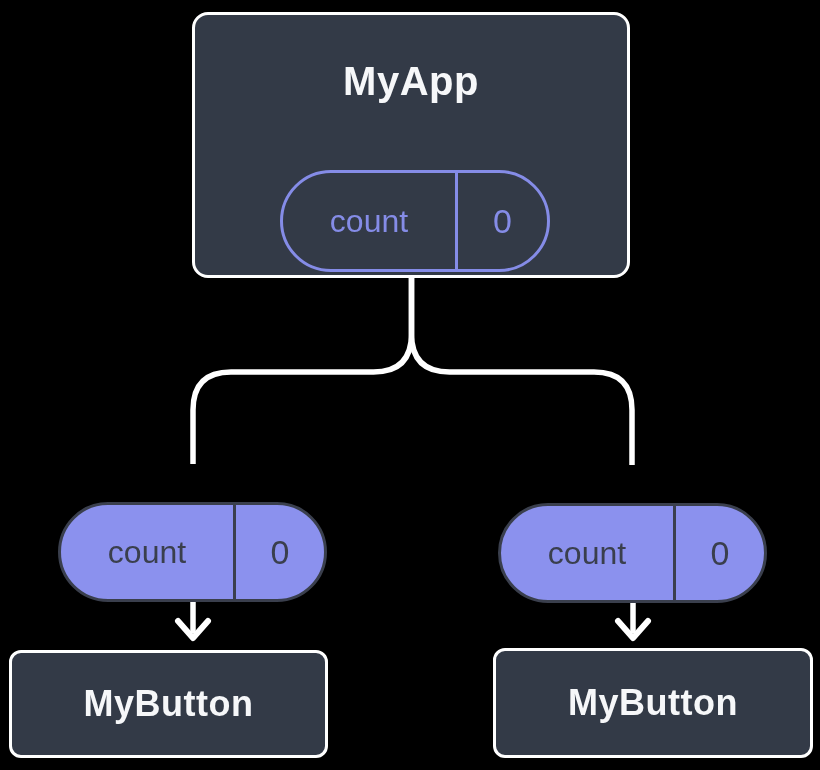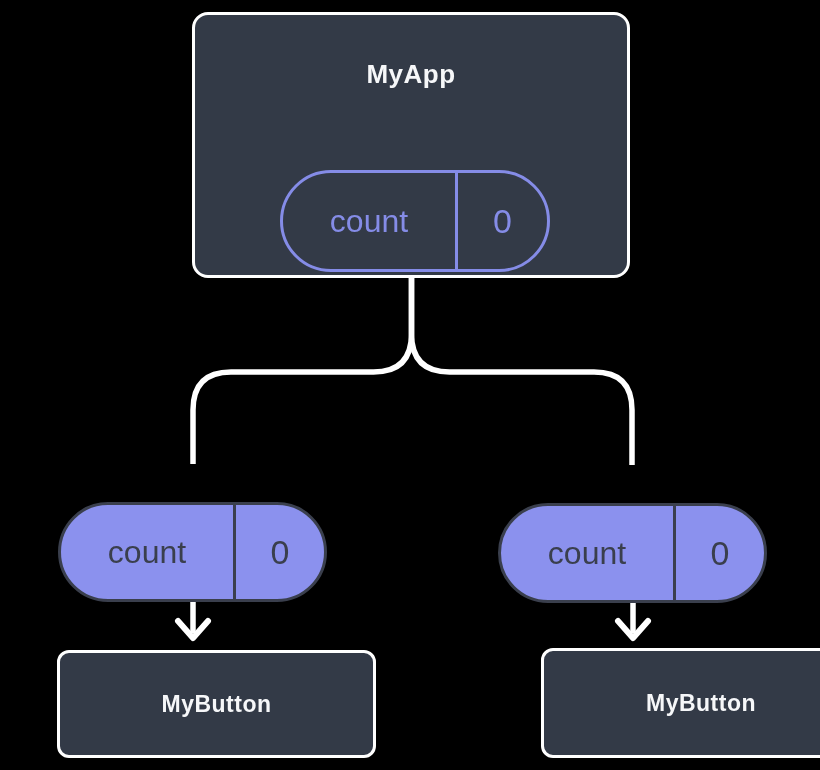--- a/index.html
+++ b/index.html
@@ -20,21 +20,21 @@
   }
   svg.connectors{position:absolute;left:0;top:0;color:var(--connector);}
   .card{
     position:absolute;box-sizing:border-box;
     background:var(--card-fill);
     border:3px solid var(--card-border);
   }
   .app-card{left:192px;top:12px;width:438px;height:266px;border-radius:16px;}
   .app-title{
     position:absolute;left:0;top:44px;width:100%;text-align:center;
-    color:var(--text-light);font-size:26px;font-weight:700;letter-spacing:.5px;
+    color:var(--text-light);font-size:40px;font-weight:700;letter-spacing:.5px;
   }
   .pill{
     position:absolute;box-sizing:border-box;display:flex;align-items:stretch;
     border-radius:51px;
     margin-top:39px;
   }
   .pill .seg{display:flex;align-items:center;justify-content:center;}
   .pill .seg.name{width:172px;}
   .pill .seg.value{flex:1;}
   .state-pill{
@@ -49,21 +49,21 @@
     color:var(--pill-dark);
   }
   .prop-pill .seg.name{border-right:3px solid var(--pill-dark);}
   .prop-pill.left{left:58px;top:463px;}
   .prop-pill.right{left:498px;top:464px;}
   .pill .name-label{font-size:32px;}
   .pill .value-label{font-size:34px;}
   .button-card{
     display:flex;align-items:center;justify-content:center;
     border-radius:12px;color:var(--text-light);
-    font-size:23px;font-weight:700;letter-spacing:.5px;margin-left:48px;
+    font-size:36px;font-weight:700;letter-spacing:.5px;
   }
   .button-card.left{left:9px;top:650px;width:319px;height:108px;}
   .button-card.right{left:493px;top:648px;width:320px;height:110px;}
 </style>
 </head>
 <body>
 
 <div class="canvas">
 
   <svg class="connectors" width="820" height="770" viewBox="0 0 820 770">

